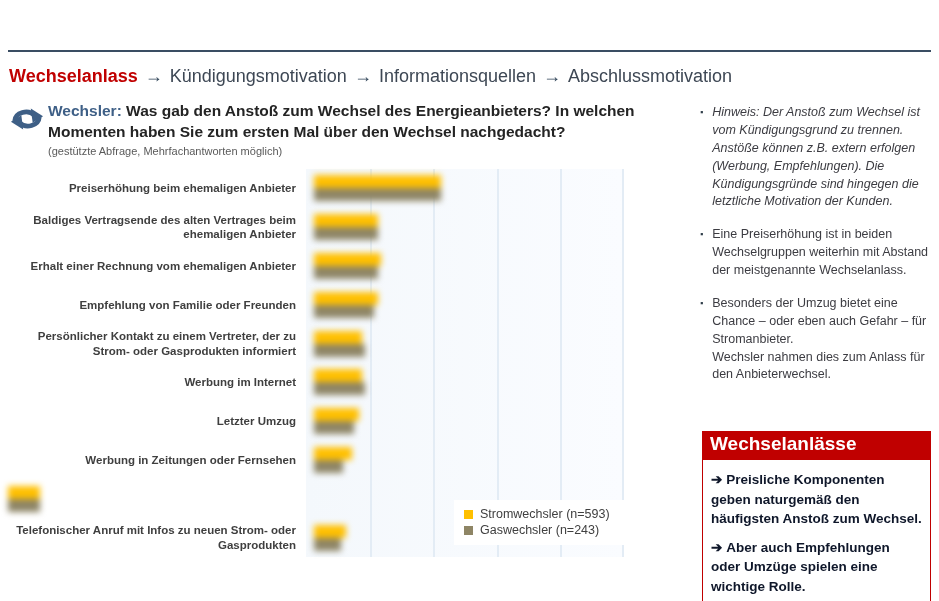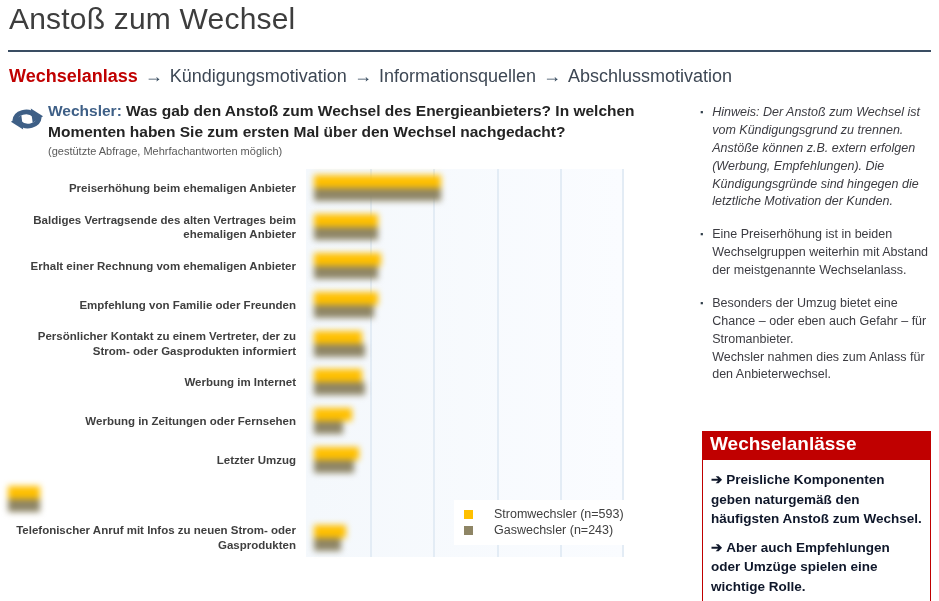--- a/index.html
+++ b/index.html
@@ -31,21 +31,21 @@
   #chart-rows{position:relative;}
   .chart-row{display:flex;align-items:center;height:38.8px;}
   .cat-label{width:288px;padding-right:18px;text-align:right;font-size:11.5px;font-weight:bold;
              color:#3f3f3f;line-height:1.25;}
   .plot-cell{width:318px;height:100%;display:flex;align-items:center;}
   .bar-pair{display:flex;flex-direction:column;width:100%;filter:blur(3px);}
   .bar{height:13px;}
 
   #chart-legend{position:absolute;left:446px;top:331px;width:176px;background:#fff;
                 padding:5px 8px 6px 10px;}
-  .legend-entry{display:flex;align-items:center;gap:21px;font-size:12.5px;color:#404040;margin:2px 0;}
+  .legend-entry{display:flex;align-items:center;gap:7px;font-size:12.5px;color:#404040;margin:2px 0;}
   .legend-swatch{width:9px;height:9px;flex:0 0 auto;}
 
   
   #notes{position:absolute;left:700px;top:104px;width:233px;}
   .note-item{display:flex;gap:9px;margin-bottom:15px;font-size:12.5px;color:#3c3c42;line-height:1.43;}
   .note-item .marker{color:#2f3d49;font-size:9px;line-height:1;margin-top:4px;flex:0 0 auto;}
   .note-item .note-text{white-space:pre-line;}
   .note-item.italic .note-text{font-style:italic;}
 
   
@@ -53,21 +53,20 @@
   #callout-header{background:#C00000;color:#fff;font-weight:bold;font-size:19px;padding:2px 8px 4px;}
   #callout-body{border:1px solid #C00000;background:#fff;padding:1px 8px 9px;}
   .callout-item{color:#0f172a;font-weight:bold;font-size:13.5px;line-height:1.45;margin-top:9px;}
   .callout-item .arrow{margin-right:4px;}
 </style>
 </head>
 <body>
 
 <div id="slide">
 
-  <div id="page-title">Anstoß zum Wechsel</div>
   <div id="title-rule"></div>
 
   <div id="breadcrumb"><span class="crumb active">Wechselanlass</span><span class="sep">→</span><span class="crumb">Kündigungsmotivation</span><span class="sep">→</span><span class="crumb">Informationsquellen</span><span class="sep">→</span><span class="crumb">Abschlussmotivation</span></div>
 
   <div id="question-block">
     <svg id="question-icon" viewBox="0 0 36 30">
       <path d="M5 17 A 12 10 0 0 1 26 11" fill="none" stroke="#3e5f86" stroke-width="5"></path>
       <polygon points="22,4 35,12 24,19" fill="#3e5f86"></polygon>
       <path d="M31 13 A 12 10 0 0 1 10 19" fill="none" stroke="#3e5f86" stroke-width="5"></path>
       <polygon points="14,26 1,18 12,11" fill="#3e5f86"></polygon>
@@ -133,34 +132,34 @@
         <div class="chart-row">
           <div class="cat-label">Werbung im Internet</div>
           <div class="plot-cell">
             <div class="bar-pair">
               <div class="bar" style="width: 15%; background: rgb(255, 192, 0);"></div>
               <div class="bar" style="width: 16%; background: rgb(142, 133, 101);"></div>
             </div>
           </div>
         </div>
         <div class="chart-row">
+          <div class="cat-label">Letzter Umzug</div>
+          <div class="plot-cell">
+            <div class="bar-pair">
+              <div class="bar" style="width: 14%; background: rgb(255, 192, 0);"></div>
+              <div class="bar" style="width: 12.5%; background: rgb(142, 133, 101);"></div>
+            </div>
+          </div>
+        </div>
+        <div class="chart-row">
           <div class="cat-label">Werbung in Zeitungen oder Fernsehen</div>
           <div class="plot-cell">
             <div class="bar-pair">
               <div class="bar" style="width: 12%; background: rgb(255, 192, 0);"></div>
               <div class="bar" style="width: 9%; background: rgb(142, 133, 101);"></div>
-            </div>
-          </div>
-        </div>
-        <div class="chart-row">
-          <div class="cat-label">Letzter Umzug</div>
-          <div class="plot-cell">
-            <div class="bar-pair">
-              <div class="bar" style="width: 14%; background: rgb(255, 192, 0);"></div>
-              <div class="bar" style="width: 12.5%; background: rgb(142, 133, 101);"></div>
             </div>
           </div>
         </div>
         <div class="chart-row">
           <div class="plot-cell">
             <div class="bar-pair">
               <div class="bar" style="width: 10%; background: rgb(255, 192, 0);"></div>
               <div class="bar" style="width: 10%; background: rgb(142, 133, 101);"></div>
             </div>
           </div>

